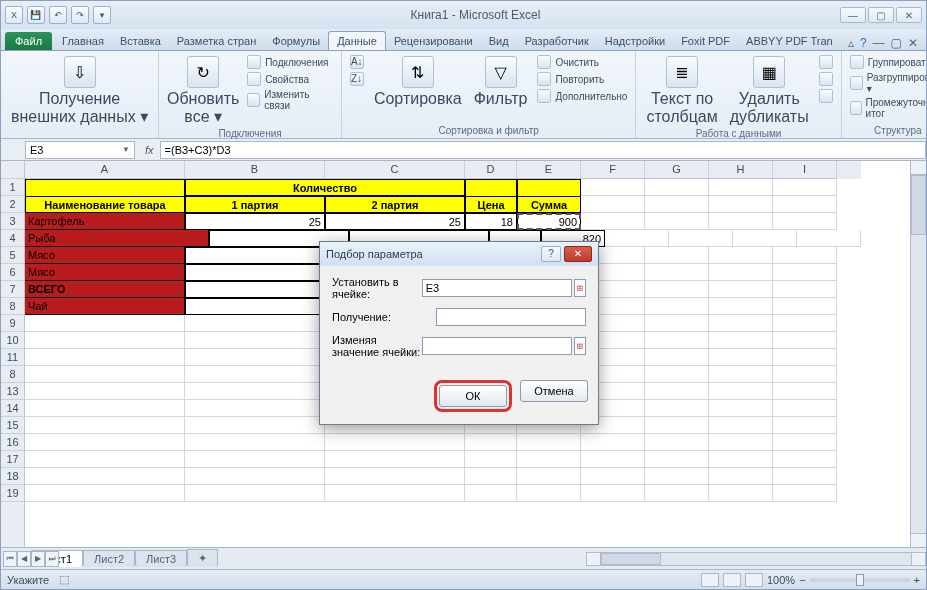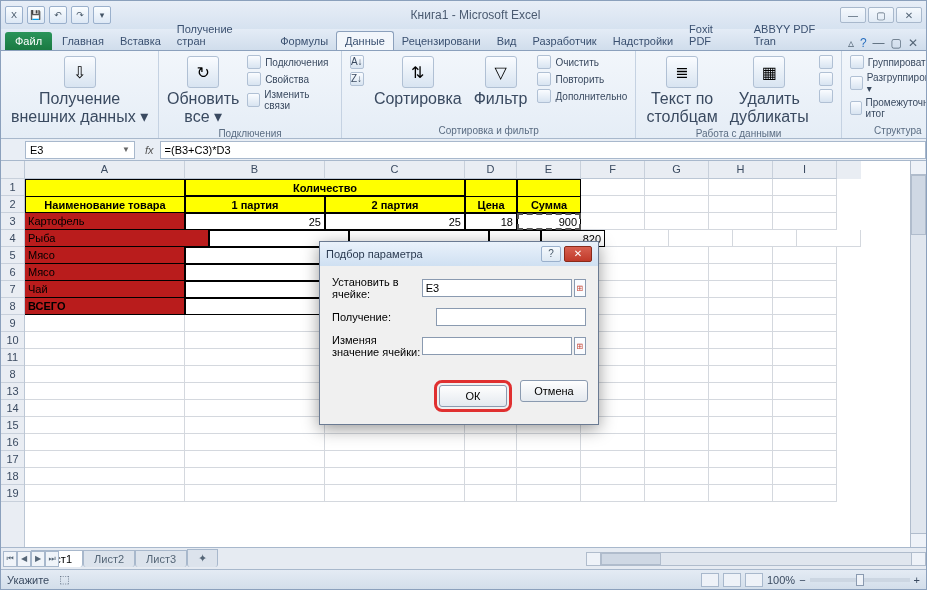--- a/index.html
+++ b/index.html
@@ -112,21 +112,21 @@
     <div class="win-btn">—</div>
     <div class="win-btn">▢</div>
     <div class="win-btn">✕</div>
   </div>
 </div>
 
 <div class="tabs">
   <div class="file-tab">Файл</div>
   <div class="tab">Главная</div>
   <div class="tab">Вставка</div>
-  <div class="tab">Получение стран</div>
+  <div class="tab">Разметка стран</div>
   <div class="tab">Формулы</div>
   <div class="tab active">Данные</div>
   <div class="tab">Рецензировани</div>
   <div class="tab">Вид</div>
   <div class="tab">Разработчик</div>
   <div class="tab">Надстройки</div>
   <div class="tab">Foxit PDF</div>
   <div class="tab">ABBYY PDF Tran</div>
   <div class="help">
     <span>▵</span>
@@ -360,36 +360,36 @@
       <div class="cell bcell" style="width:140px"></div>
       <div class="cell bcell" style="width:140px"></div>
       <div class="cell bcell" style="width:52px"></div>
       <div class="cell bcell r" style="width:64px">350</div>
       <div class="cell" style="width:64px"></div>
       <div class="cell" style="width:64px"></div>
       <div class="cell" style="width:64px"></div>
       <div class="cell" style="width:64px"></div>
     </div>
     <div class="row">
+      <div class="cell green" style="width:160px;font-weight:bold;">ВСЕГО</div>
+      <div class="cell bcell" style="width:140px"></div>
+      <div class="cell bcell" style="width:140px"></div>
+      <div class="cell bcell" style="width:52px"></div>
+      <div class="cell bcell" style="width:64px"></div>
+      <div class="cell" style="width:64px"></div>
+      <div class="cell" style="width:64px"></div>
+      <div class="cell" style="width:64px"></div>
+      <div class="cell" style="width:64px"></div>
+    </div>
+    <div class="row">
       <div class="cell green" style="width:160px">Чай</div>
       <div class="cell bcell" style="width:140px"></div>
       <div class="cell bcell" style="width:140px"></div>
       <div class="cell bcell" style="width:52px"></div>
       <div class="cell bcell r" style="width:64px">300</div>
-      <div class="cell" style="width:64px"></div>
-      <div class="cell" style="width:64px"></div>
-      <div class="cell" style="width:64px"></div>
-      <div class="cell" style="width:64px"></div>
-    </div>
-    <div class="row">
-      <div class="cell green" style="width:160px;font-weight:bold;">ВСЕГО</div>
-      <div class="cell bcell" style="width:140px"></div>
-      <div class="cell bcell" style="width:140px"></div>
-      <div class="cell bcell" style="width:52px"></div>
-      <div class="cell bcell" style="width:64px"></div>
       <div class="cell" style="width:64px"></div>
       <div class="cell" style="width:64px"></div>
       <div class="cell" style="width:64px"></div>
       <div class="cell" style="width:64px"></div>
     </div>
 
     <div class="row">
         <div class="cell" style="width:160px"></div>
         <div class="cell" style="width:140px"></div>
         <div class="cell" style="width:140px"></div>

